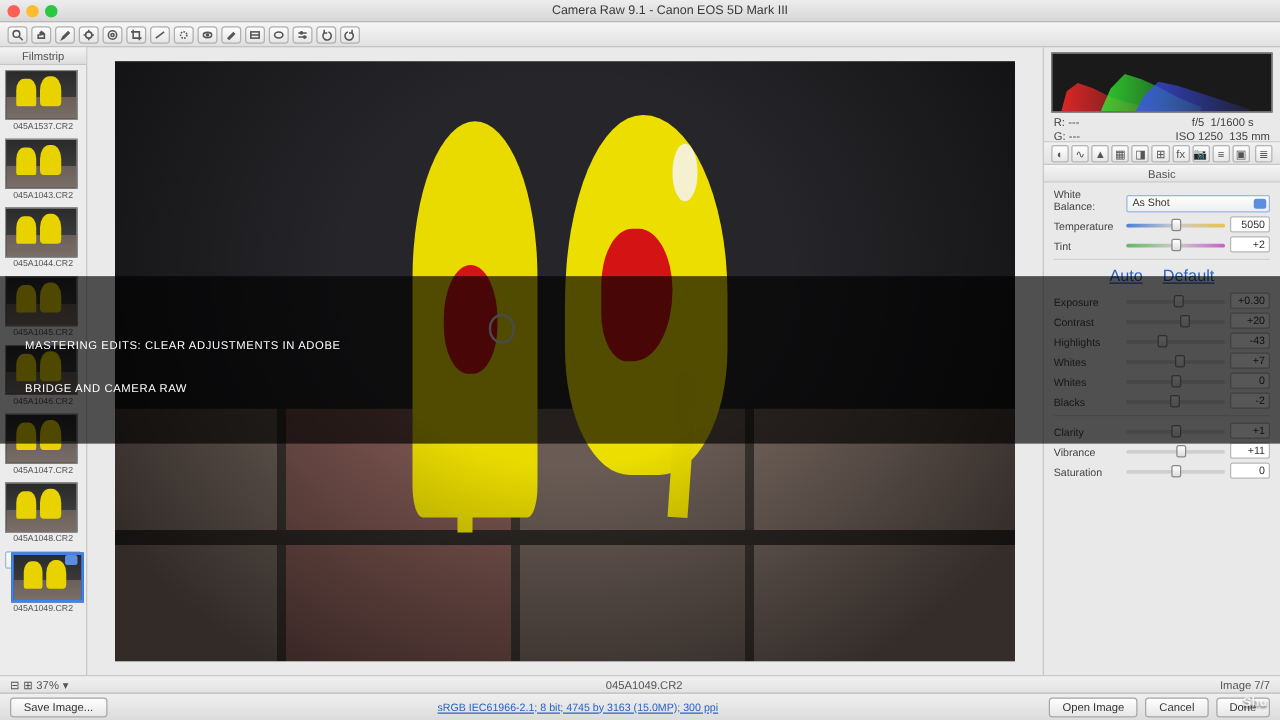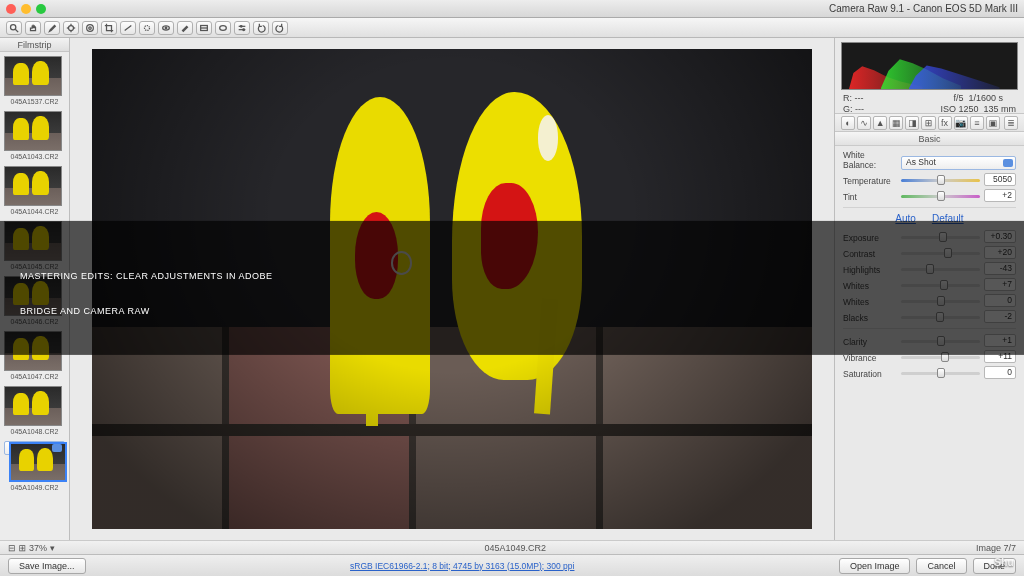--- a/index.html
+++ b/index.html
@@ -2,21 +2,21 @@
 <html><head>
 <meta charset="utf-8">
 <style>
 *{margin:0;padding:0;box-sizing:border-box;font-family:"Lucida Grande","Segoe UI",Arial,sans-serif;font-size:9px;-webkit-font-smoothing:antialiased}
 body{width:1024px;height:576px;background:#000;overflow:hidden;position:relative}
 .window{width:1024px;height:576px;background:#e8e8e8;display:flex;flex-direction:column;position:relative}
 .titlebar{height:18px;background:linear-gradient(#ededed,#d7d7d7);display:flex;align-items:center;padding:0 6px;border-bottom:1px solid #aaa}
 .traffic{display:flex;gap:5px;margin-right:8px}
 .tl{width:10px;height:10px;border-radius:50%}
 .tl.r{background:#ff5f57}.tl.y{background:#ffbd2e}.tl.g{background:#28c940}
-.title{flex:1;text-align:right;color:#3a3a3a;font-size:10px}
+.title{flex:1;text-align:center;color:#3a3a3a;font-size:10px}
 .toolbar{height:20px;background:linear-gradient(#f6f6f6,#e0e0e0);border-bottom:1px solid #b8b8b8;display:flex;align-items:center;padding:0 6px;gap:3px}
 .tbtn{width:16px;height:14px;background:linear-gradient(#fdfdfd,#e5e5e5);border:1px solid #b0b0b0;border-radius:3px;display:flex;align-items:center;justify-content:center;color:#555;font-size:9px}
 .tbtn svg{width:10px;height:10px;stroke:#555;fill:none;stroke-width:1.5}
 .body{flex:1;display:flex;min-height:0}
 .filmstrip{width:70px;background:#ececec;border-right:1px solid #bdbdbd;display:flex;flex-direction:column}
 .fshdr{height:14px;background:linear-gradient(#f3f3f3,#dedede);border-bottom:1px solid #c5c5c5;display:flex;align-items:center;justify-content:center;color:#555}
 .thumbs{flex:1;overflow:hidden;padding:4px 4px 0}
 .thumb{margin-bottom:6px;text-align:center}
 .thumb .img{width:58px;height:40px;border:1px solid #888;background:#333;position:relative;overflow:hidden}
 .thumb.sel .img{border:2px solid #3b82f6}
@@ -53,21 +53,21 @@
 .row label{width:54px;color:#444;font-size:8.5px}
 .sel{flex:1;height:14px;background:linear-gradient(#fff,#eee);border:1px solid #9bb8e2;border-radius:2px;padding:0 4px;color:#333;font-size:8.5px;position:relative}
 .sel::after{content:"";position:absolute;right:2px;top:2px;width:10px;height:8px;background:#5a8fe0;border-radius:2px}
 .val{width:32px;height:13px;background:#fff;border:1px solid #b8b8b8;border-radius:2px;text-align:right;padding:0 3px;color:#333;font-size:8.5px;line-height:11px}
 .slider{flex:1;height:12px;position:relative}
 .track{position:absolute;left:0;right:0;top:5px;height:3px;background:#cfcfcf;border-radius:2px}
 .track.temp{background:linear-gradient(90deg,#4a7fd6,#ccc 50%,#e8c24a)}
 .track.tint{background:linear-gradient(90deg,#5fb85f,#ccc 50%,#c85fc8)}
 .knob{position:absolute;top:1px;width:8px;height:10px;background:linear-gradient(#fff,#dcdcdc);border:1px solid #888;border-radius:2px;transform:translateX(-50%)}
 .links{display:flex;justify-content:center;gap:16px;margin:4px 0 6px}
-.links a{color:#2a62c9;font-size:10px;text-decoration:underline;cursor:pointer}
+.links a{color:#2a62c9;font-size:13px;text-decoration:underline;cursor:pointer}
 hr.sep{border:none;border-top:1px solid #d2d2d2;margin:5px 0}
 .footer{height:22px;background:linear-gradient(#efefef,#dcdcdc);border-top:1px solid #bcbcbc;display:flex;align-items:center;padding:0 8px;gap:6px}
 .fbtn{height:16px;padding:0 10px;background:linear-gradient(#fff,#e6e6e6);border:1px solid #a8a8a8;border-radius:3px;color:#333;font-size:9px;display:flex;align-items:center}
 .flink{color:#2a62c9;font-size:8.5px;text-decoration:underline}
 .spacer{flex:1}
 .zoom{color:#555;font-size:8.5px;display:flex;align-items:center;gap:3px}
 .overlay{position:absolute;left:0;right:0;top:50%;transform:translateY(-50%);background:rgba(0,0,0,.66);padding:32px 20px;pointer-events:none}
 .overlay h1{color:#fff;font-family:Georgia,"Times New Roman",serif;font-size:26px;font-weight:400;letter-spacing:.5px;line-height:1.35}
 .wm{position:absolute;right:10px;bottom:8px;color:rgba(255,255,255,.85);font-size:10px;font-weight:600;letter-spacing:.3px;text-shadow:0 1px 2px rgba(0,0,0,.6)}
 .statusb{height:14px;background:linear-gradient(#f1f1f1,#e2e2e2);border-top:1px solid #cacaca;display:flex;align-items:center;padding:0 8px;color:#555;font-size:8px}

